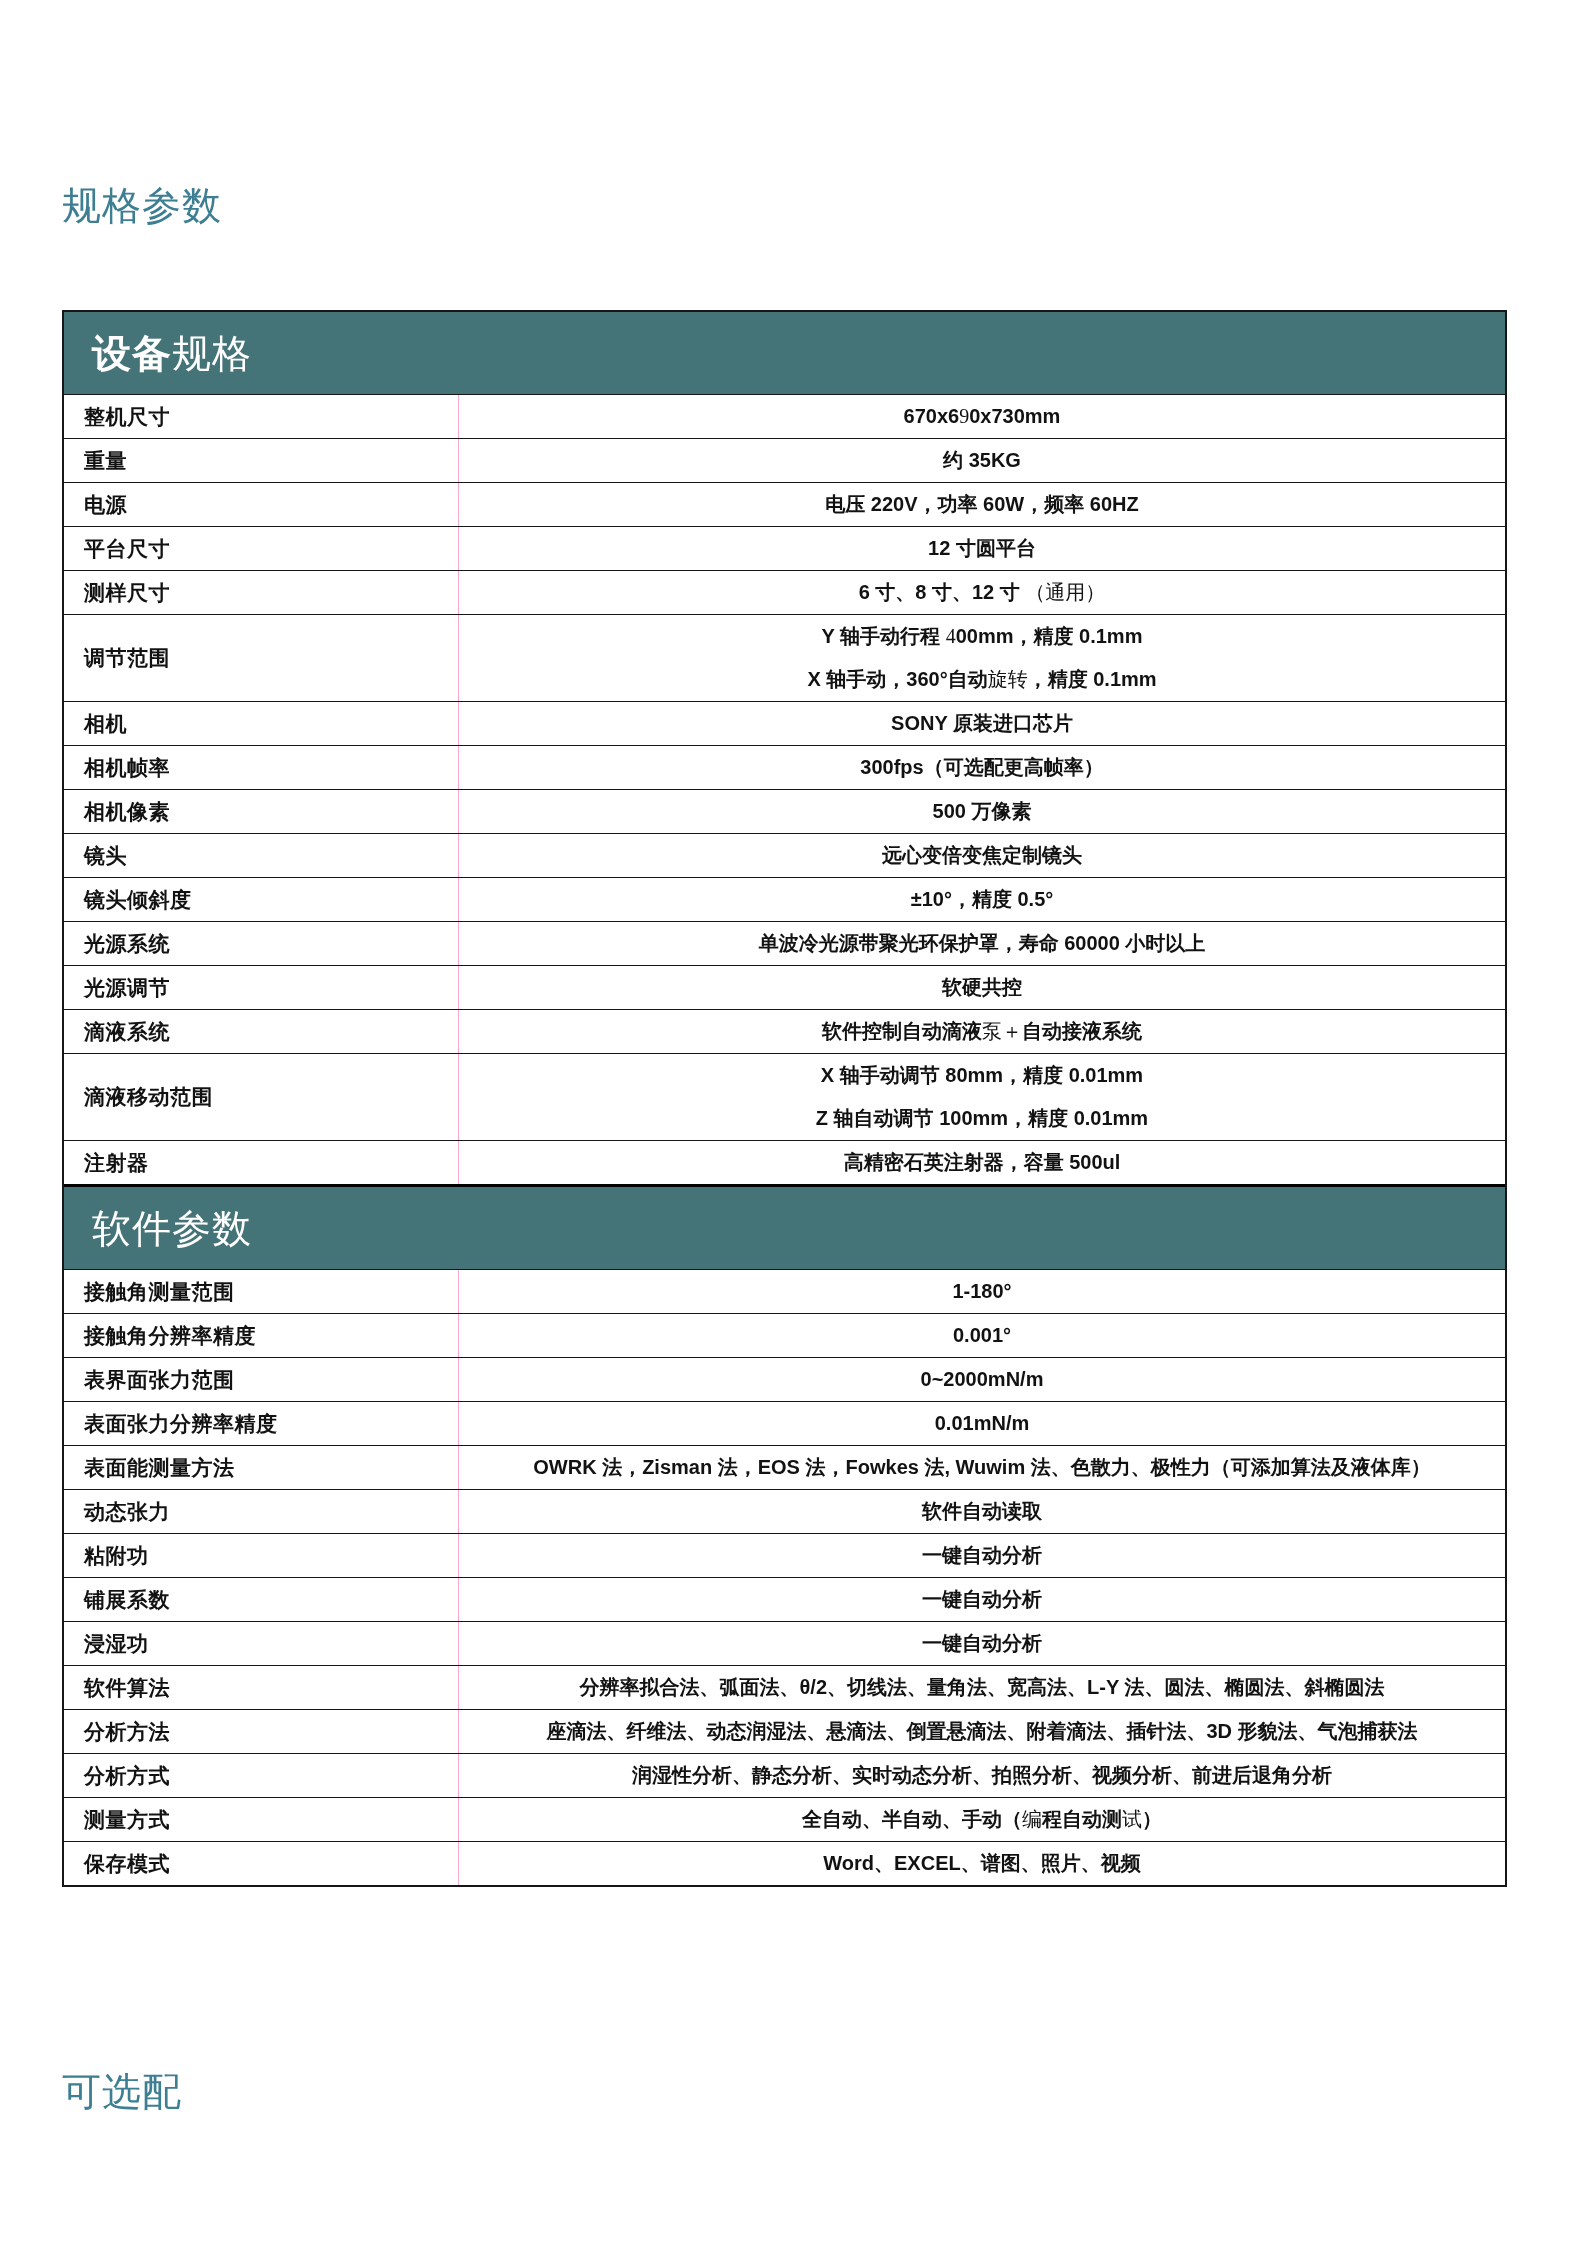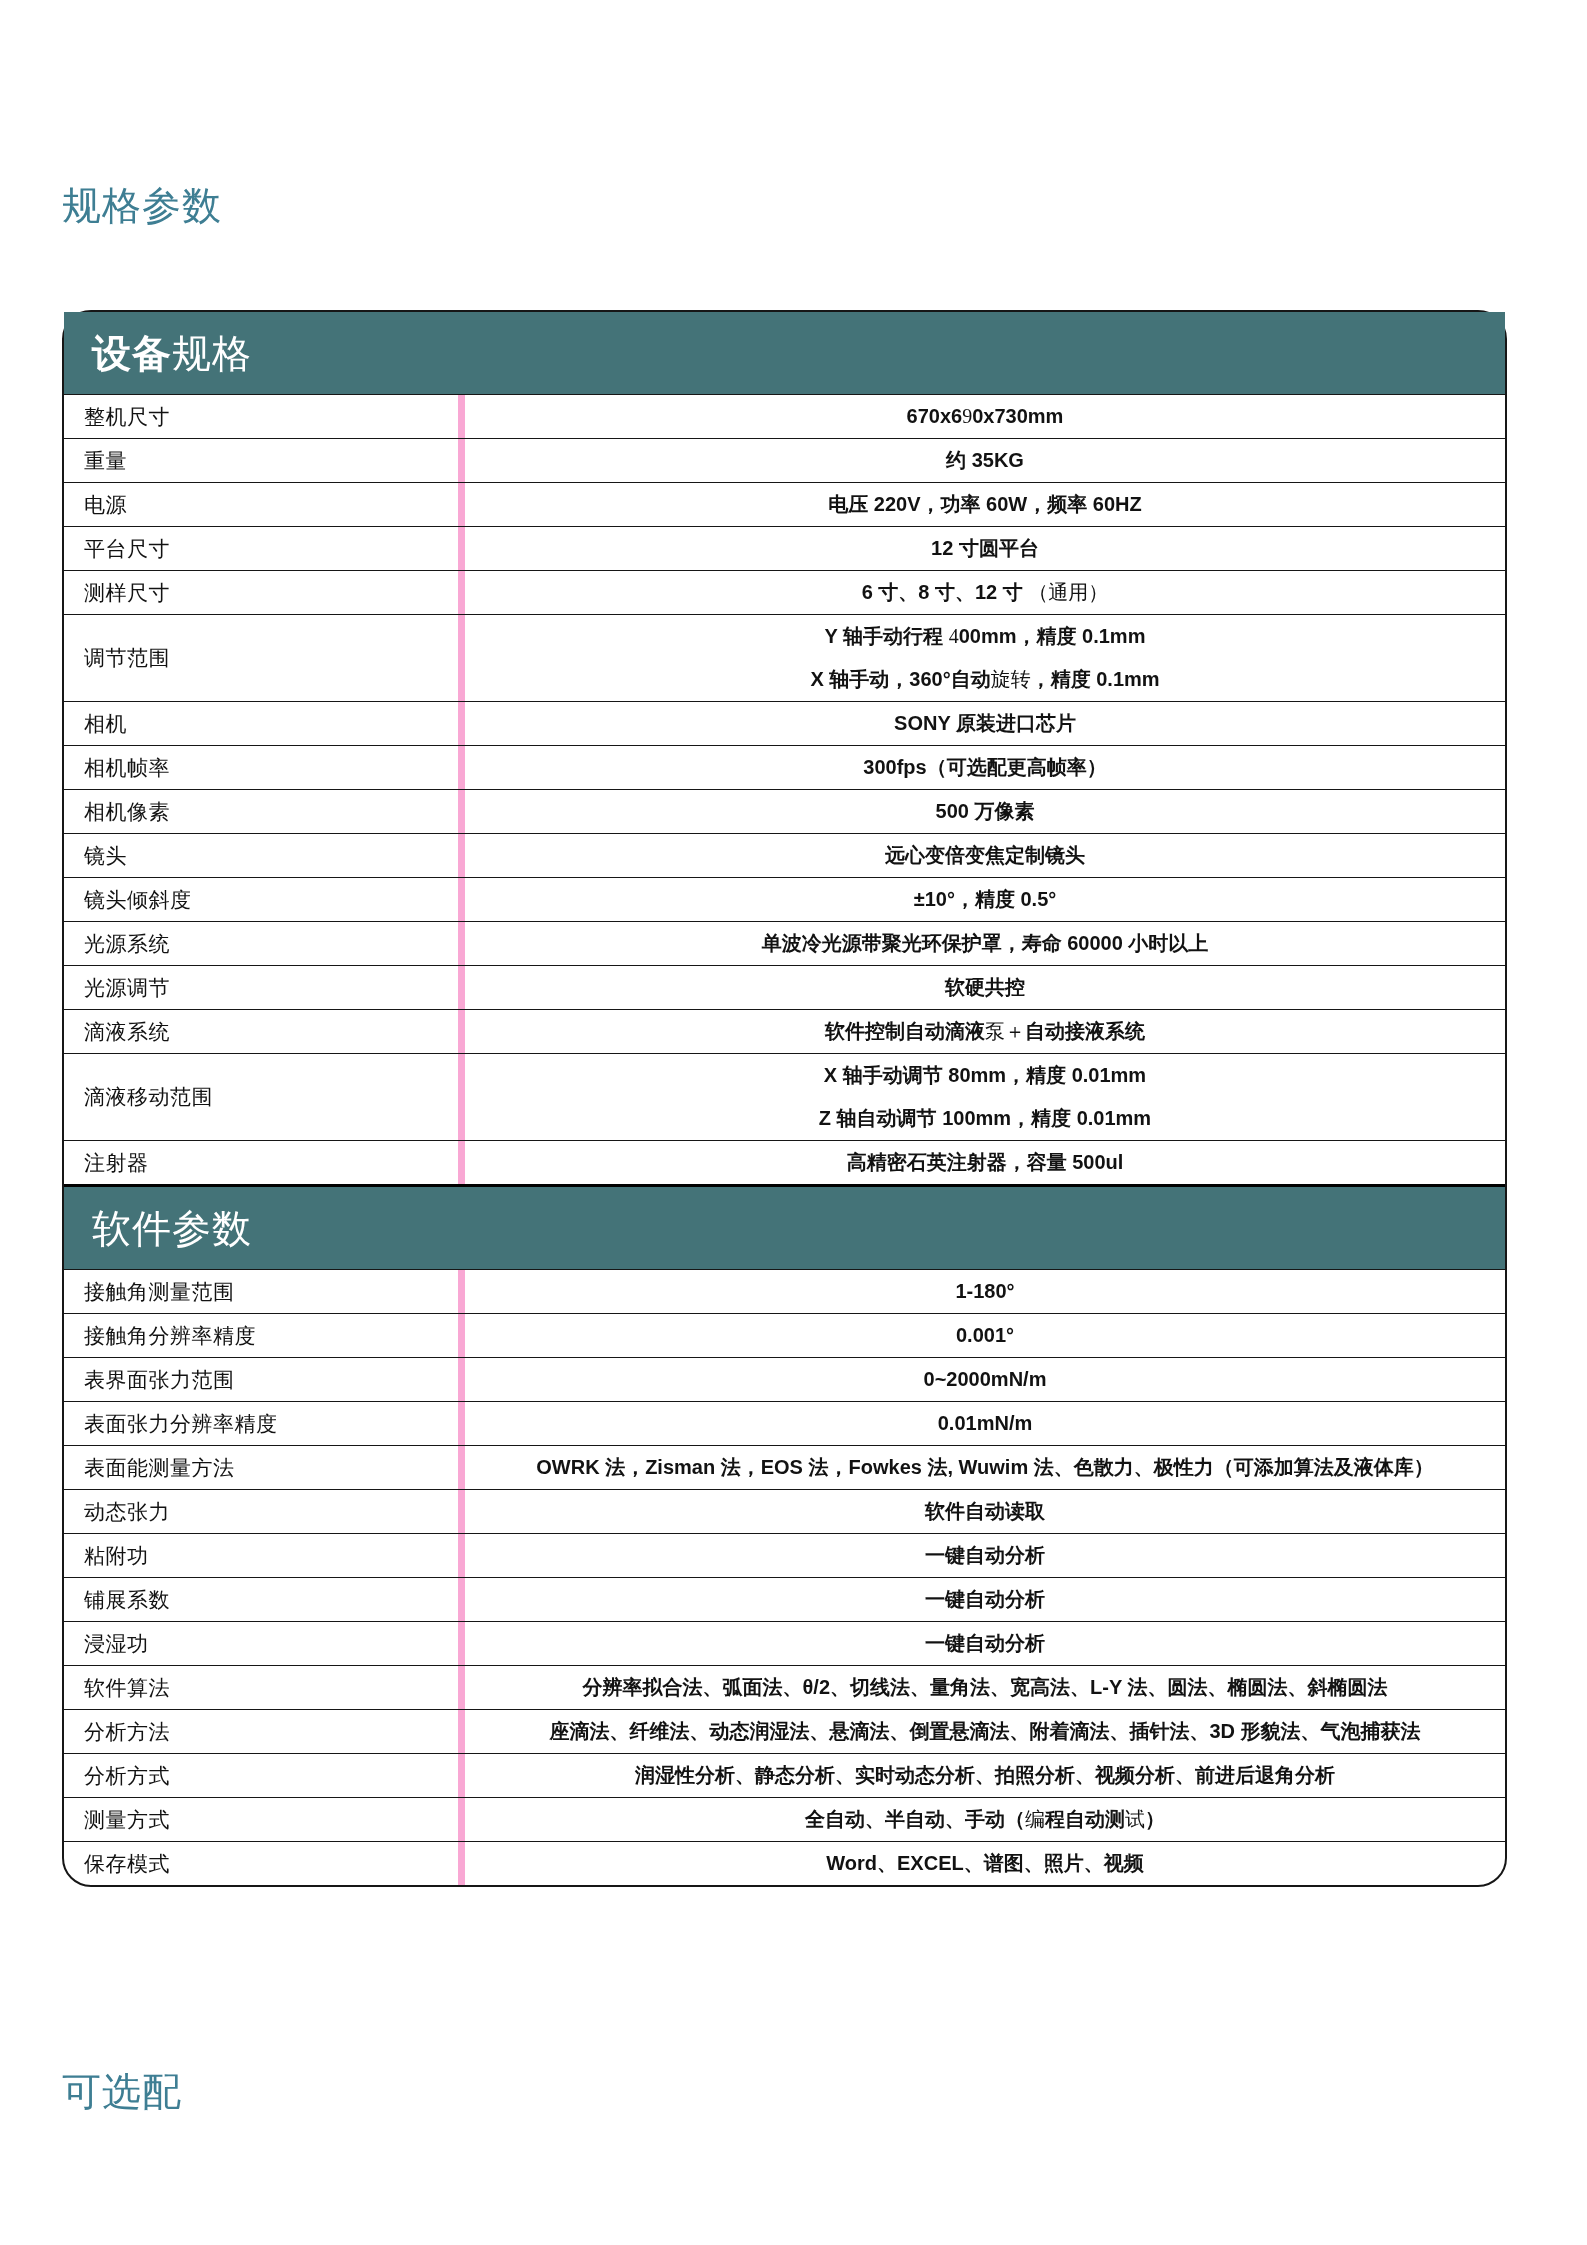--- a/index.html
+++ b/index.html
@@ -26,23 +26,23 @@
     display:flex;align-items:center;padding-left:28px;
     font-size:39px;line-height:1;letter-spacing:1px;
   }
   .section-header + .row{border-top:1px solid #161616;}
   .row + .section-header{border-top:3px solid #000000;}
   .row{display:flex;align-items:stretch;min-height:42.5px;box-sizing:border-box;}
   .row + .row{border-top:1px solid #161616;}
   .row.tall{min-height:86px;}
   .label-cell{
     width:374px;flex:0 0 374px;padding-left:20px;box-sizing:content-box;
-    border-right:7px solid #f9a8d4;
+    border-right:1px solid #f9a8d4;
     display:flex;align-items:center;
-    font-weight:400;font-size:21px;letter-spacing:0.5px;
+    font-weight:700;font-size:21px;letter-spacing:0.5px;
   }
   .value-cell{
     flex:1;display:flex;flex-direction:column;justify-content:center;align-items:center;
     font-weight:700;font-size:20px;text-align:left;padding:0 10px;
   }
   .value-line{line-height:43px;}
   .seg-light{
     font-weight:400;
     font-family:"Liberation Serif","DejaVu Serif",serif;
   }
@@ -51,21 +51,21 @@
     font-family:"Liberation Serif","DejaVu Serif",serif;
     text-align:center;
   }
   .hdr-bold{font-weight:700;}
 </style>
 </head>
 <body>
 
 <h1 class="big-title" id="page-title">规格参数</h1>
 
-<div class="spec-table" id="spec-table" style="border-color: rgb(22, 22, 22); border-radius: 29px;">
+<div class="spec-table" id="spec-table" style="border-color: rgb(22, 22, 22);">
     <div class="section-header" style="background: rgb(68, 115, 120);">
       <span class="hdr-bold">设备</span>
       <span class="hdr-serif">规格</span>
     </div>
     <div class="row">
       <div class="label-cell">整机尺寸</div>
       <div class="value-cell">
         <div class="value-line"><span>670x6</span><span class="seg-light">9</span><span>0x730mm</span></div>
       </div>
     </div>

